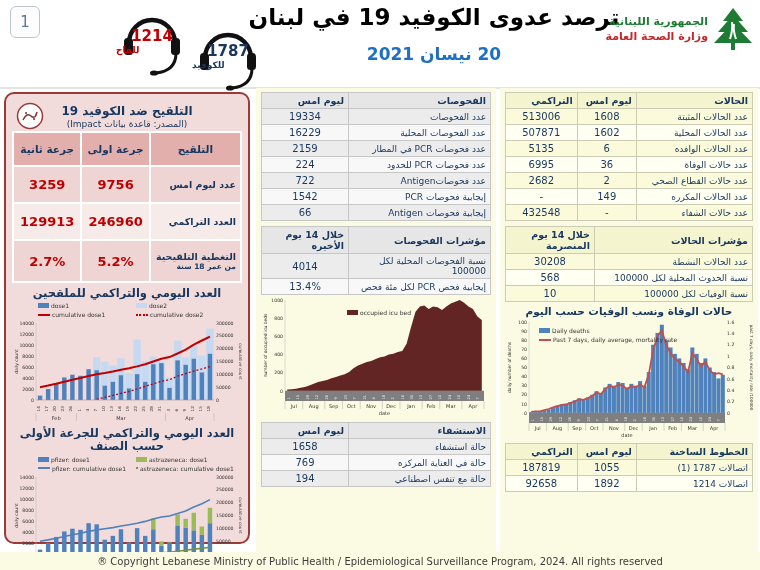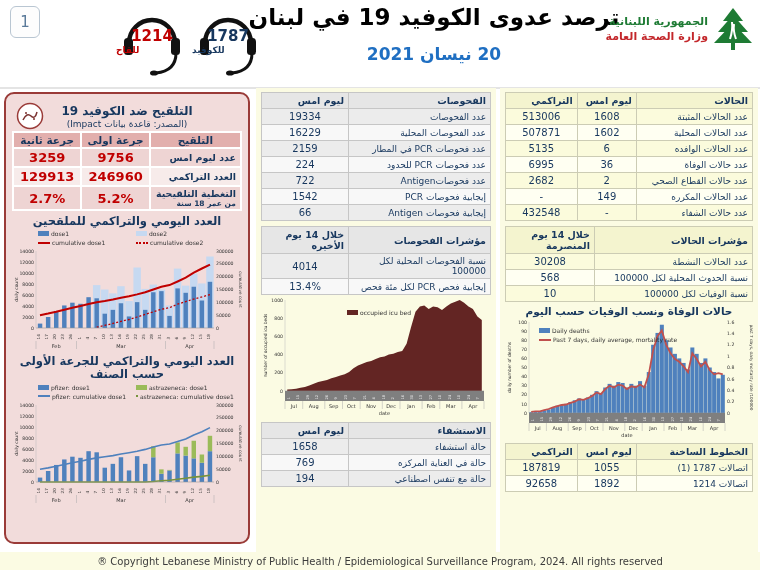--- a/index.html
+++ b/index.html
@@ -3,21 +3,21 @@
 <meta charset="utf-8">
 <style>
   html,body{margin:0;padding:0;width:760px;height:570px;overflow:hidden;background:#fff;
     font-family:"DejaVu Sans","Liberation Sans",sans-serif;}
   
   #header{position:absolute;left:0;top:0;width:760px;height:87px;background:#fff;border-bottom:2px solid #e4e4e4}
   #pagebox{position:absolute;left:10px;top:6px;width:28px;height:30px;border:1px solid #b9c6d2;border-radius:6px;
     color:#5a7a9a;font-size:15px;display:flex;align-items:center;justify-content:center;background:#fdfdfd}
   .headset{position:absolute;width:72px;height:76px}
   #hs-1214{left:116px;top:5px}
-  #hs-1787{left:192px;top:5px}
+  #hs-1787{left:192px;top:20px}
   .headset .num{position:absolute;left:0;right:0;top:22px;text-align:center;font-weight:bold;font-size:15px}
   .headset .lbl{position:absolute;left:0;right:0;top:40px;text-align:left;font-size:9px;font-weight:bold}
   #title-block{position:absolute;left:248px;top:4px;width:372px;text-align:center;direction:rtl}
   #main-title{font-size:23px;font-weight:bold;color:#000}
   #main-date{font-size:17px;font-weight:bold;color:#1f6fc2;margin-top:14px}
   #logo-block{position:absolute;right:6px;top:6px;display:flex;align-items:center;gap:4px;direction:ltr}
   #ministry-lines{text-align:right}
   #ministry-lines .l1{color:#1e7b34;font-weight:bold;font-size:11px}
   #ministry-lines .l2{color:#c3272b;font-weight:bold;font-size:11px;margin-top:2px}
   
@@ -34,21 +34,21 @@
   .tbl-mid tr:nth-child(even) td{background:#ececec}
   .tbl-mid tr:nth-child(odd) td{background:#f8f8f8}
   .tbl-mid tr:first-child th{background:#e6e6e6}
   .tbl-right td,.tbl-right th{border-color:#ccccb4}
   .tbl-right th{background:#f4f4cf}
   .tbl-right tr:nth-child(even) td{background:#fbfbdc}
   .tbl-right tr:nth-child(odd) td{background:#fffff2}
   .period{font-weight:normal;font-size:8.5px;text-align:center}
   
   .tbl-vax{margin-top:2px}
-  .tbl-vax td,.tbl-vax th{border:2px solid #fff;padding:1px 4px}
+  .tbl-vax td,.tbl-vax th{border:2px solid #fff;padding:10px 4px}
   .tbl-vax th{background:#e2afad;color:#17375e;font-weight:bold;font-size:10.5px;text-align:center}
   .tbl-vax td.lab{color:#17375e;font-weight:bold;font-size:9.5px;text-align:right}
   .tbl-vax td.red{color:#c00000;font-weight:bold;font-size:13px;text-align:center}
   .tbl-vax tr.r1 td{background:#eed4d3}
   .tbl-vax tr.r2 td{background:#f7ebea}
   .tbl-vax tr.r3 td{background:#eed4d3}
   .sub{display:block;font-size:7.5px;font-weight:bold}
   
   .sec-title{color:#17375e;font-weight:bold;text-align:center;direction:rtl}
   #vax-title{font-size:12px;margin-top:6px}

